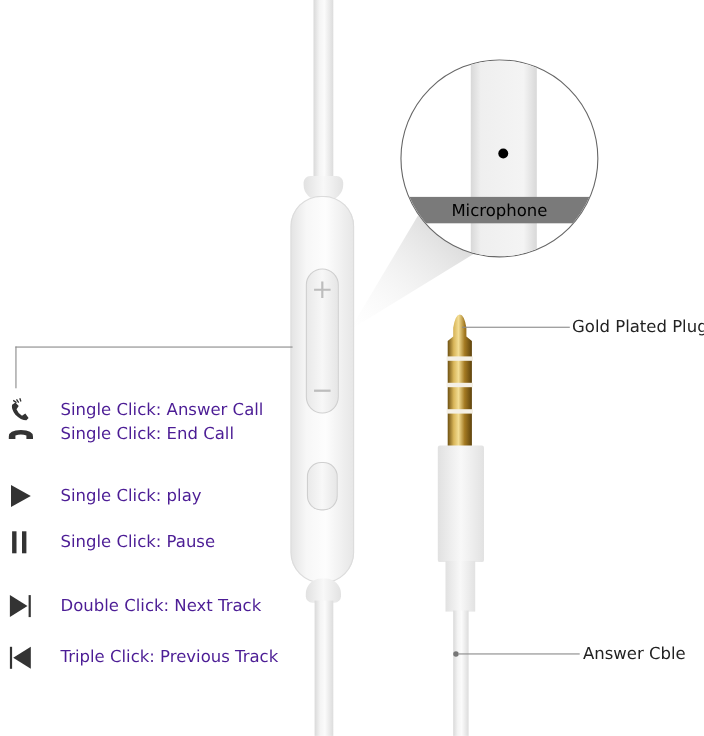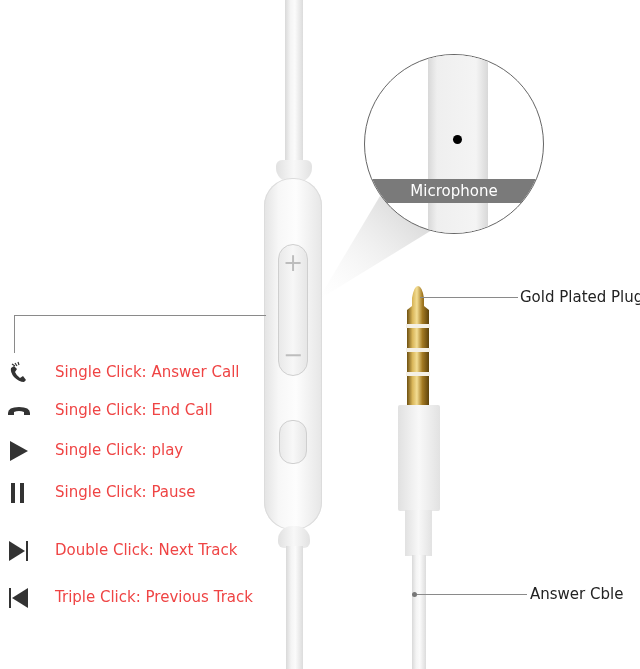--- a/index.html
+++ b/index.html
@@ -12,24 +12,24 @@
   .vol { position:absolute; left:14px; top:66px; width:30px; height:132px; border-radius:15px; border:1px solid #cfcfcf;
          background:linear-gradient(90deg,#e9e9e9,#f7f7f7,#e6e6e6); box-sizing:border-box; }
   .vol .plus, .vol .minus { position:absolute; left:0; width:100%; text-align:center; color:#bdbdbd; font-size:24px; line-height:24px; }
   .btn-mid { position:absolute; left:15px; top:242px; width:28px; height:44px; border-radius:13px; border:1px solid #cfcfcf;
              background:linear-gradient(90deg,#eaeaea,#f8f8f8,#e7e7e7); box-sizing:border-box; }
   .collar { position:absolute; background:linear-gradient(90deg,#e1e1e1,#f8f8f8,#e2e2e2); }
   .beam { position:absolute; left:0; top:0; }
   .lens { position:absolute; left:364px; top:54px; width:180px; height:180px; border-radius:50%; border:1px solid #666; overflow:hidden; background:#fff; box-sizing:border-box; }
   .lens .cord { position:absolute; left:63px; top:0; width:60px; height:100%; background:linear-gradient(90deg,#d8d8d8 0%,#efefef 15%,#f4f4f4 80%,#d8d8d8 100%); }
   .lens .hole { position:absolute; left:88px; top:80px; width:9px; height:9px; border-radius:50%; background:#000; }
-  .lens .band { position:absolute; left:0; top:124px; width:100%; height:24px; background:#7a7a7a; color:#ffffff; font-size:15px; line-height:24px; text-align:center; }
+  .lens .band { position:absolute; left:0; top:124px; width:100%; height:24px; background:#7a7a7a; color:#000000; font-size:15px; line-height:24px; text-align:center; }
   .label { position:absolute; font-size:15px; color:#222; white-space:nowrap; }
   .feat-row { position:absolute; left:0; width:260px; height:26px; }
-  .feat-row .txt { position:absolute; left:55px; top:3px; font-size:15px; color:#ef4444; white-space:nowrap; }
+  .feat-row .txt { position:absolute; left:55px; top:3px; font-size:15px; color:#4c1d95; white-space:nowrap; }
   .feat-row .ic { position:absolute; left:6px; top:0; width:26px; height:26px; }
   .line { position:absolute; background:#8a8a8a; }
   .plug { position:absolute; left:403px; top:284px; width:30px; height:124px; }
 </style>
 </head>
 <body>
 
 <div class="cable" style="left:285px; top:0; width:18px; height:165px;"></div>
 <div class="collar" style="left:276px; top:160px; width:36px; height:22px; border-radius:6px 6px 14px 14px;"></div>
 
@@ -90,21 +90,21 @@
 <div class="line" style="left:14px; top:315px; width:1px; height:38px;"></div>
 
 <div class="feat-row" style="top:360px;">
   <svg class="ic" viewBox="0 0 26 26">
     <path d="M5,8 Q4,12 8,17 Q13,22 18,22 L20,20 L17,16 L14,18 Q10,15 9,12 L11,9 L8,6 Z" fill="#333"></path>
     <path d="M9,3 L11,6 M12,2 L13,5 M6,4 L9,6" stroke="#333" stroke-width="1.2"></path>
   </svg>
   <span class="txt">Single Click: Answer Call</span>
 </div>
 
-<div class="feat-row" style="top:398px;padding-left:19px;">
+<div class="feat-row" style="top:382px;padding-left:19px;">
   <svg class="ic" viewBox="0 0 26 26">
     <path d="M2,15 Q2,9 13,9 Q24,9 24,15 L24,17 L18,17 L18,14 Q13,12 8,14 L8,17 L2,17 Z" fill="#333"></path>
   </svg>
   <span class="txt">Single Click: End Call</span>
 </div>
 
 <div class="feat-row" style="top:438px;">
   <svg class="ic" viewBox="0 0 26 26">
     <polygon points="4,3 22,13 4,23" fill="#333"></polygon>
   </svg>

